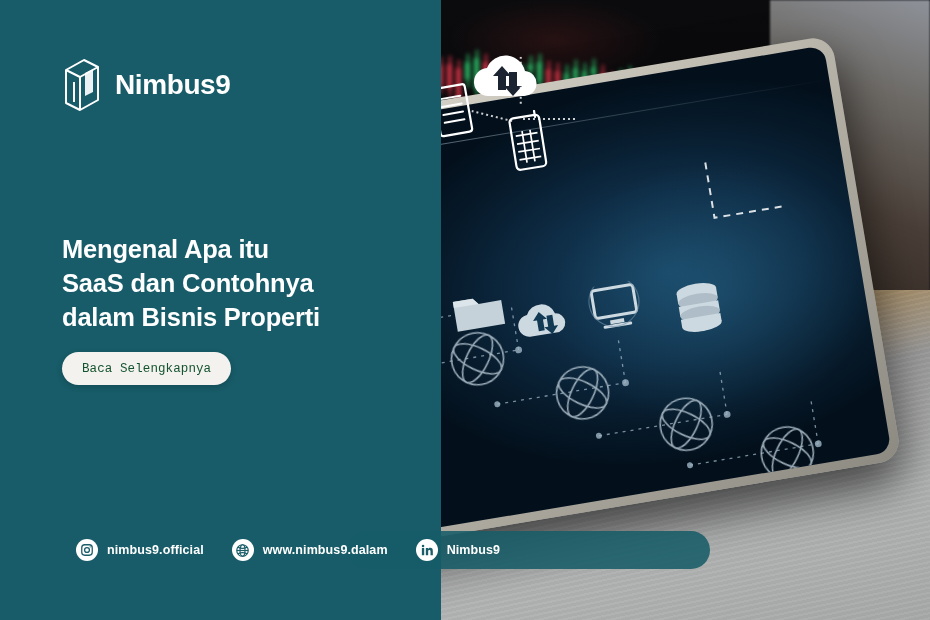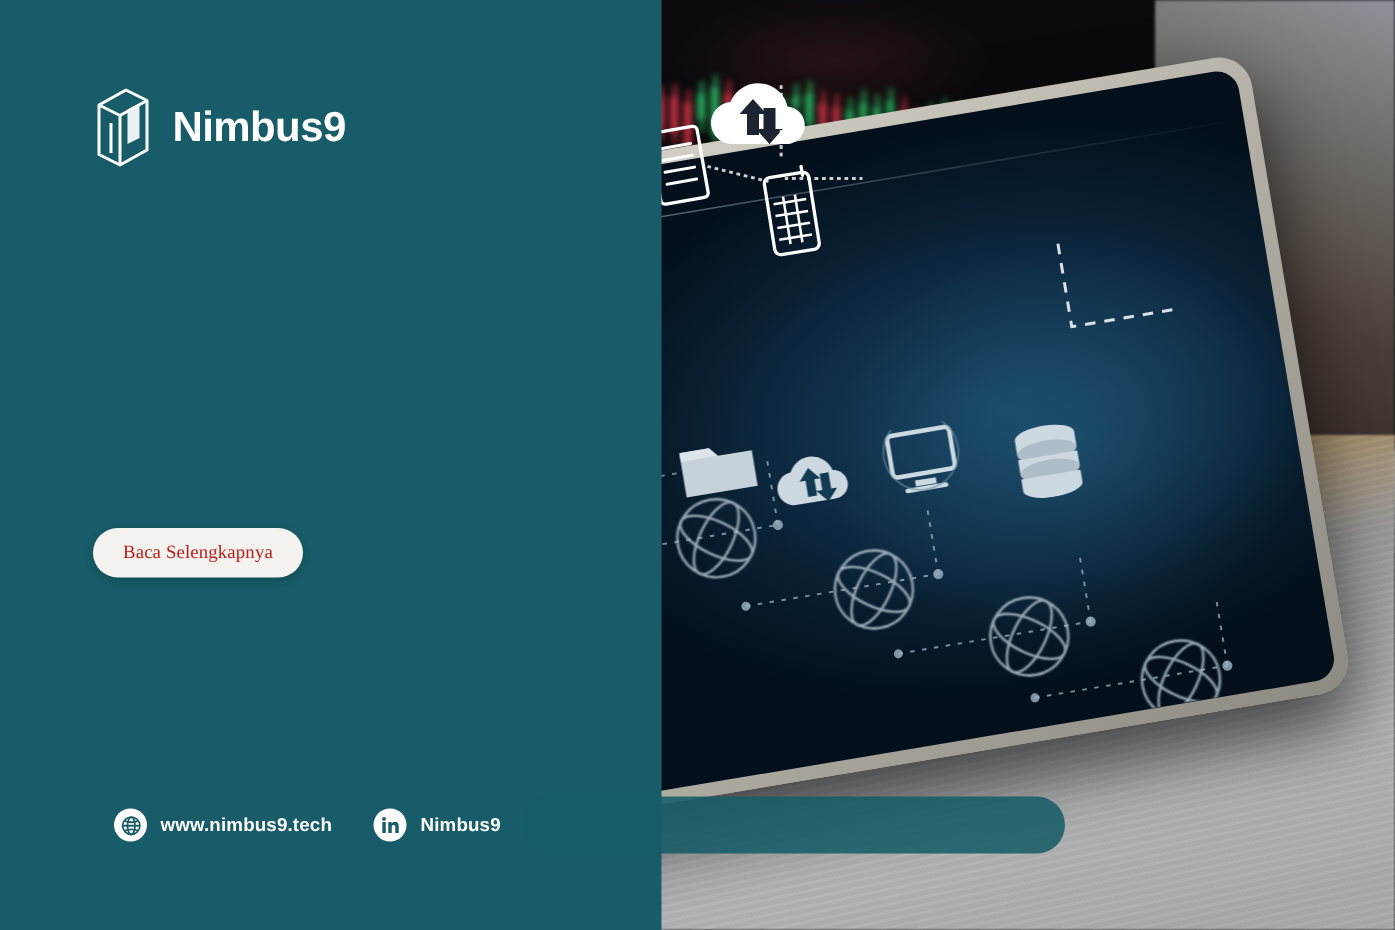--- a/index.html
+++ b/index.html
@@ -134,23 +134,23 @@
     position:absolute; left:62px; top:232px; width:330px;
     color:#ffffff;
     font-size:25.5px; font-weight:700; line-height:1.34;
     letter-spacing:-.2px;
   }
 
   .cta {
     position:absolute; left:62px; top:352px;
     display:inline-flex; align-items:center; justify-content:center;
     height:33px; padding:0 20px;
-    background:#f3f2ef; color:#b91c1c;
+    background:#f3f2ef; color:#14532d;
     border:none; border-radius:17px;
-    font-family:Liberation Serif, serif;
+    font-family:Liberation Mono, monospace;
     font-size:12.5px; font-weight:400; letter-spacing:.1px;
     cursor:pointer;
     box-shadow:0 2px 6px rgba(0,0,0,.18);
   }
 
   
   .social-bar {
     position:absolute; left:76px; top:531px;
     height:38px;
     display:flex; align-items:center;
@@ -444,39 +444,54 @@
           <path d="M4 14 L22 4 L36 11 L36 44 L18 54 L4 47 Z"></path>
           <path d="M4 14 L18 21 L18 54"></path>
           <path d="M18 21 L36 11"></path>
           <path d="M12 26 L12 46"></path>
         </g>
         <path d="M23 17 L31 13 L31 36 L23 40 Z" fill="#ffffff" opacity=".92"></path>
       </svg>
       <div class="logo-text">Nimbus9</div>
     </div>
 
+    <div class="headline">
+      <div>Mengenal Apa itu</div>
+      <div>SaaS dan Contohnya</div>
+      <div>dalam Bisnis Properti</div>
+    </div>
 
     <button class="cta">Baca Selengkapnya</button>
   </div>
 
   <div class="social-pill"></div>
   <div class="social-bar">
 
+    <div class="social-item">
+      <span class="social-icon">
+        <svg width="14" height="14" viewBox="0 0 24 24" fill="none" stroke="#1b5d69" stroke-width="2.2">
+          <rect x="3" y="3" width="18" height="18" rx="5"></rect>
+          <circle cx="12" cy="12" r="4.2"></circle>
+          <circle cx="17.4" cy="6.6" r="1.1" fill="#1b5d69" stroke="none"></circle>
+        </svg>
+      </span>
+      <span class="social-label">nimbus9.official</span>
+    </div>
 
     <div class="social-item">
       <span class="social-icon">
         <svg width="15" height="15" viewBox="0 0 24 24" fill="none" stroke="#1b5d69" stroke-width="1.9">
           <circle cx="12" cy="12" r="9.2"></circle>
           <ellipse cx="12" cy="12" rx="4" ry="9.2"></ellipse>
           <path d="M3 12h18"></path>
             <path d="M4.6 6.6c4 2.2 10.8 2.2 14.8 0"></path>
             <path d="M4.6 17.4c4-2.2 10.8-2.2 14.8 0"></path>
         </svg>
       </span>
-      <span class="social-label">www.nimbus9.tech</span>
+      <span class="social-label">www.nimbus9.dalam</span>
     </div>
 
     <div class="social-item">
       <span class="social-icon">
         <svg width="14" height="14" viewBox="0 0 24 24" fill="#1b5d69">
           <circle cx="5.2" cy="5" r="2.2"></circle>
           <rect x="3.2" y="8.6" width="4" height="12.4" rx="0.6"></rect>
           <path d="M10 8.6h3.8v1.8c.7-1.3 2.2-2.1 3.9-2.1 3 0 4.3 1.9 4.3 5.2V21h-4v-6.3c0-1.7-.6-2.6-2-2.6-1.3 0-2 .9-2 2.6V21h-4z"></path>
         </svg>
       </span>

